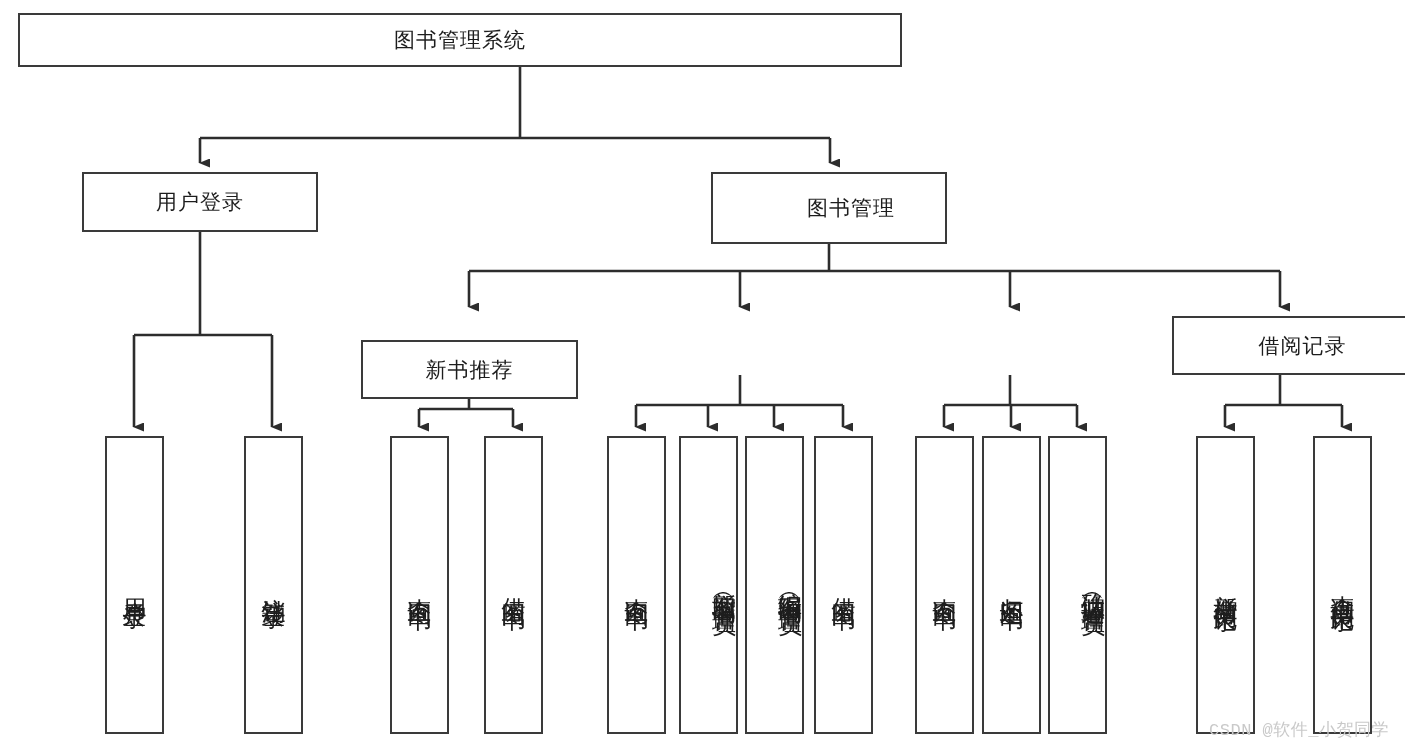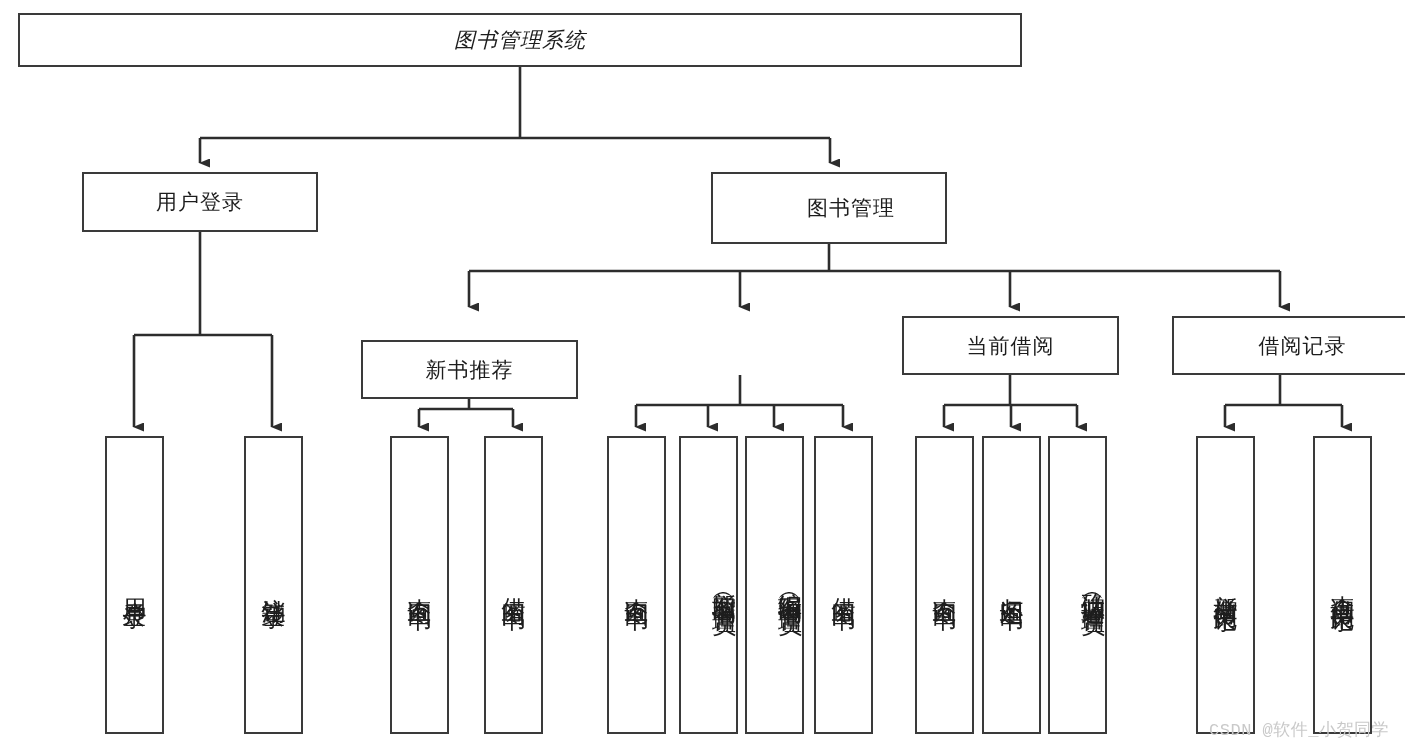--- a/index.html
+++ b/index.html
@@ -121,36 +121,33 @@
       <path d="M1011,405 L1011,427" marker-end="url(#arrowhead)"></path>
       <path d="M1077,405 L1077,427" marker-end="url(#arrowhead)"></path>
 
       <path d="M1280,375 L1280,405"></path>
       <path d="M1225,405 L1342,405"></path>
       <path d="M1225,405 L1225,427" marker-end="url(#arrowhead)"></path>
       <path d="M1342,405 L1342,427" marker-end="url(#arrowhead)"></path>
     </g>
   </svg>
 
-  <div class="node horiz" id="node-root" style="left: 18px; top: 13px; width: 1004px; height: 54px; font-style: italic;">
+  <div class="node horiz" id="node-root" style="left: 18px; top: 13px; width: 884px; height: 54px;">
     <span class="node-label">图书管理系统</span>
   </div>
 
   <div class="node horiz" id="node-l2-0" style="left: 82px; top: 172px; width: 236px; height: 60px;">
     <span class="node-label">用户登录</span>
   </div>
   <div class="node horiz" id="node-l2-1" style="left: 711px; top: 172px; width: 236px; height: 72px; padding-left: 44px;">
     <span class="node-label">图书管理</span>
   </div>
 
   <div class="node horiz" id="node-l3-0" style="left: 361px; top: 316px; width: 217px; height: 59px; margin-top: 24px;">
     <span class="node-label">新书推荐</span>
-  </div>
-  <div class="node horiz" id="node-l3-2" style="left: 902px; top: 316px; width: 217px; height: 59px;">
-    <span class="node-label">当前借阅</span>
   </div>
   <div class="node horiz" id="node-l3-3" style="left: 1172px; top: 316px; width: 261px; height: 59px;">
     <span class="node-label">借阅记录</span>
   </div>
 
   <div class="node vert centered" id="node-leaf-0" style="left: 105px; top: 436px; width: 59px; height: 298px;">
     <span class="node-label">用户登录</span>
   </div>
   <div class="node vert centered" id="node-leaf-1" style="left: 244px; top: 436px; width: 59px; height: 298px;">
     <span class="node-label">注销登录</span>

